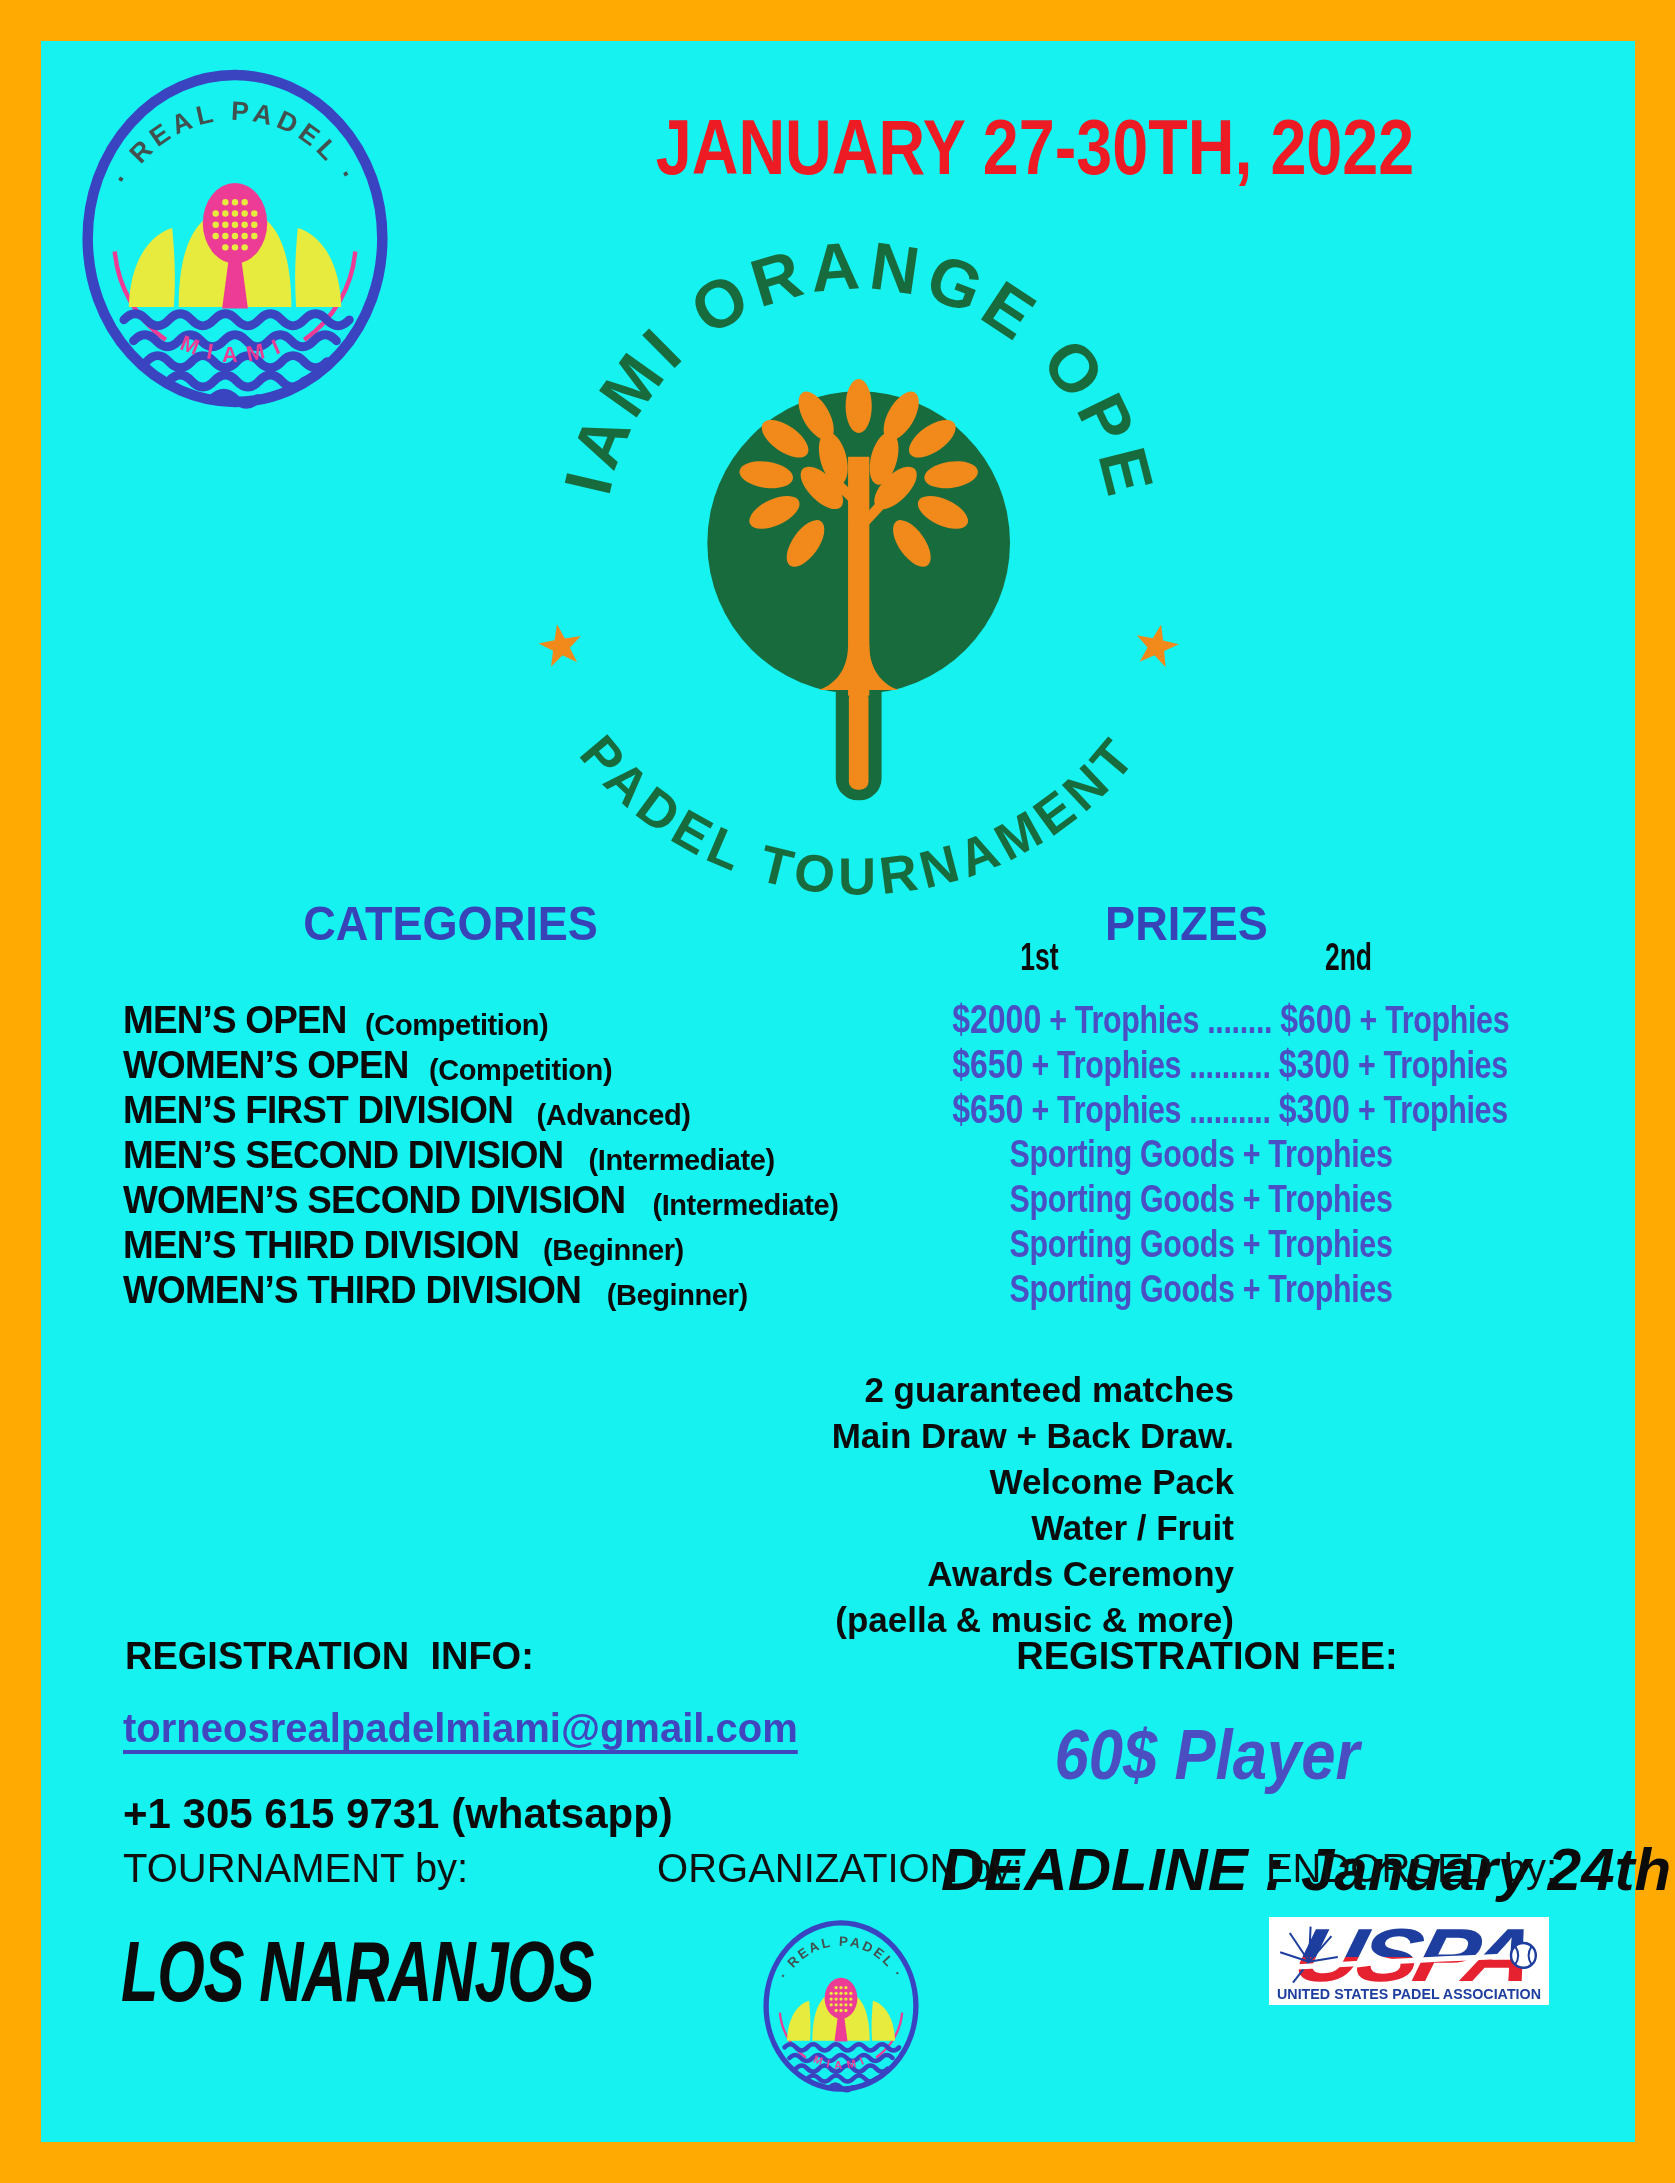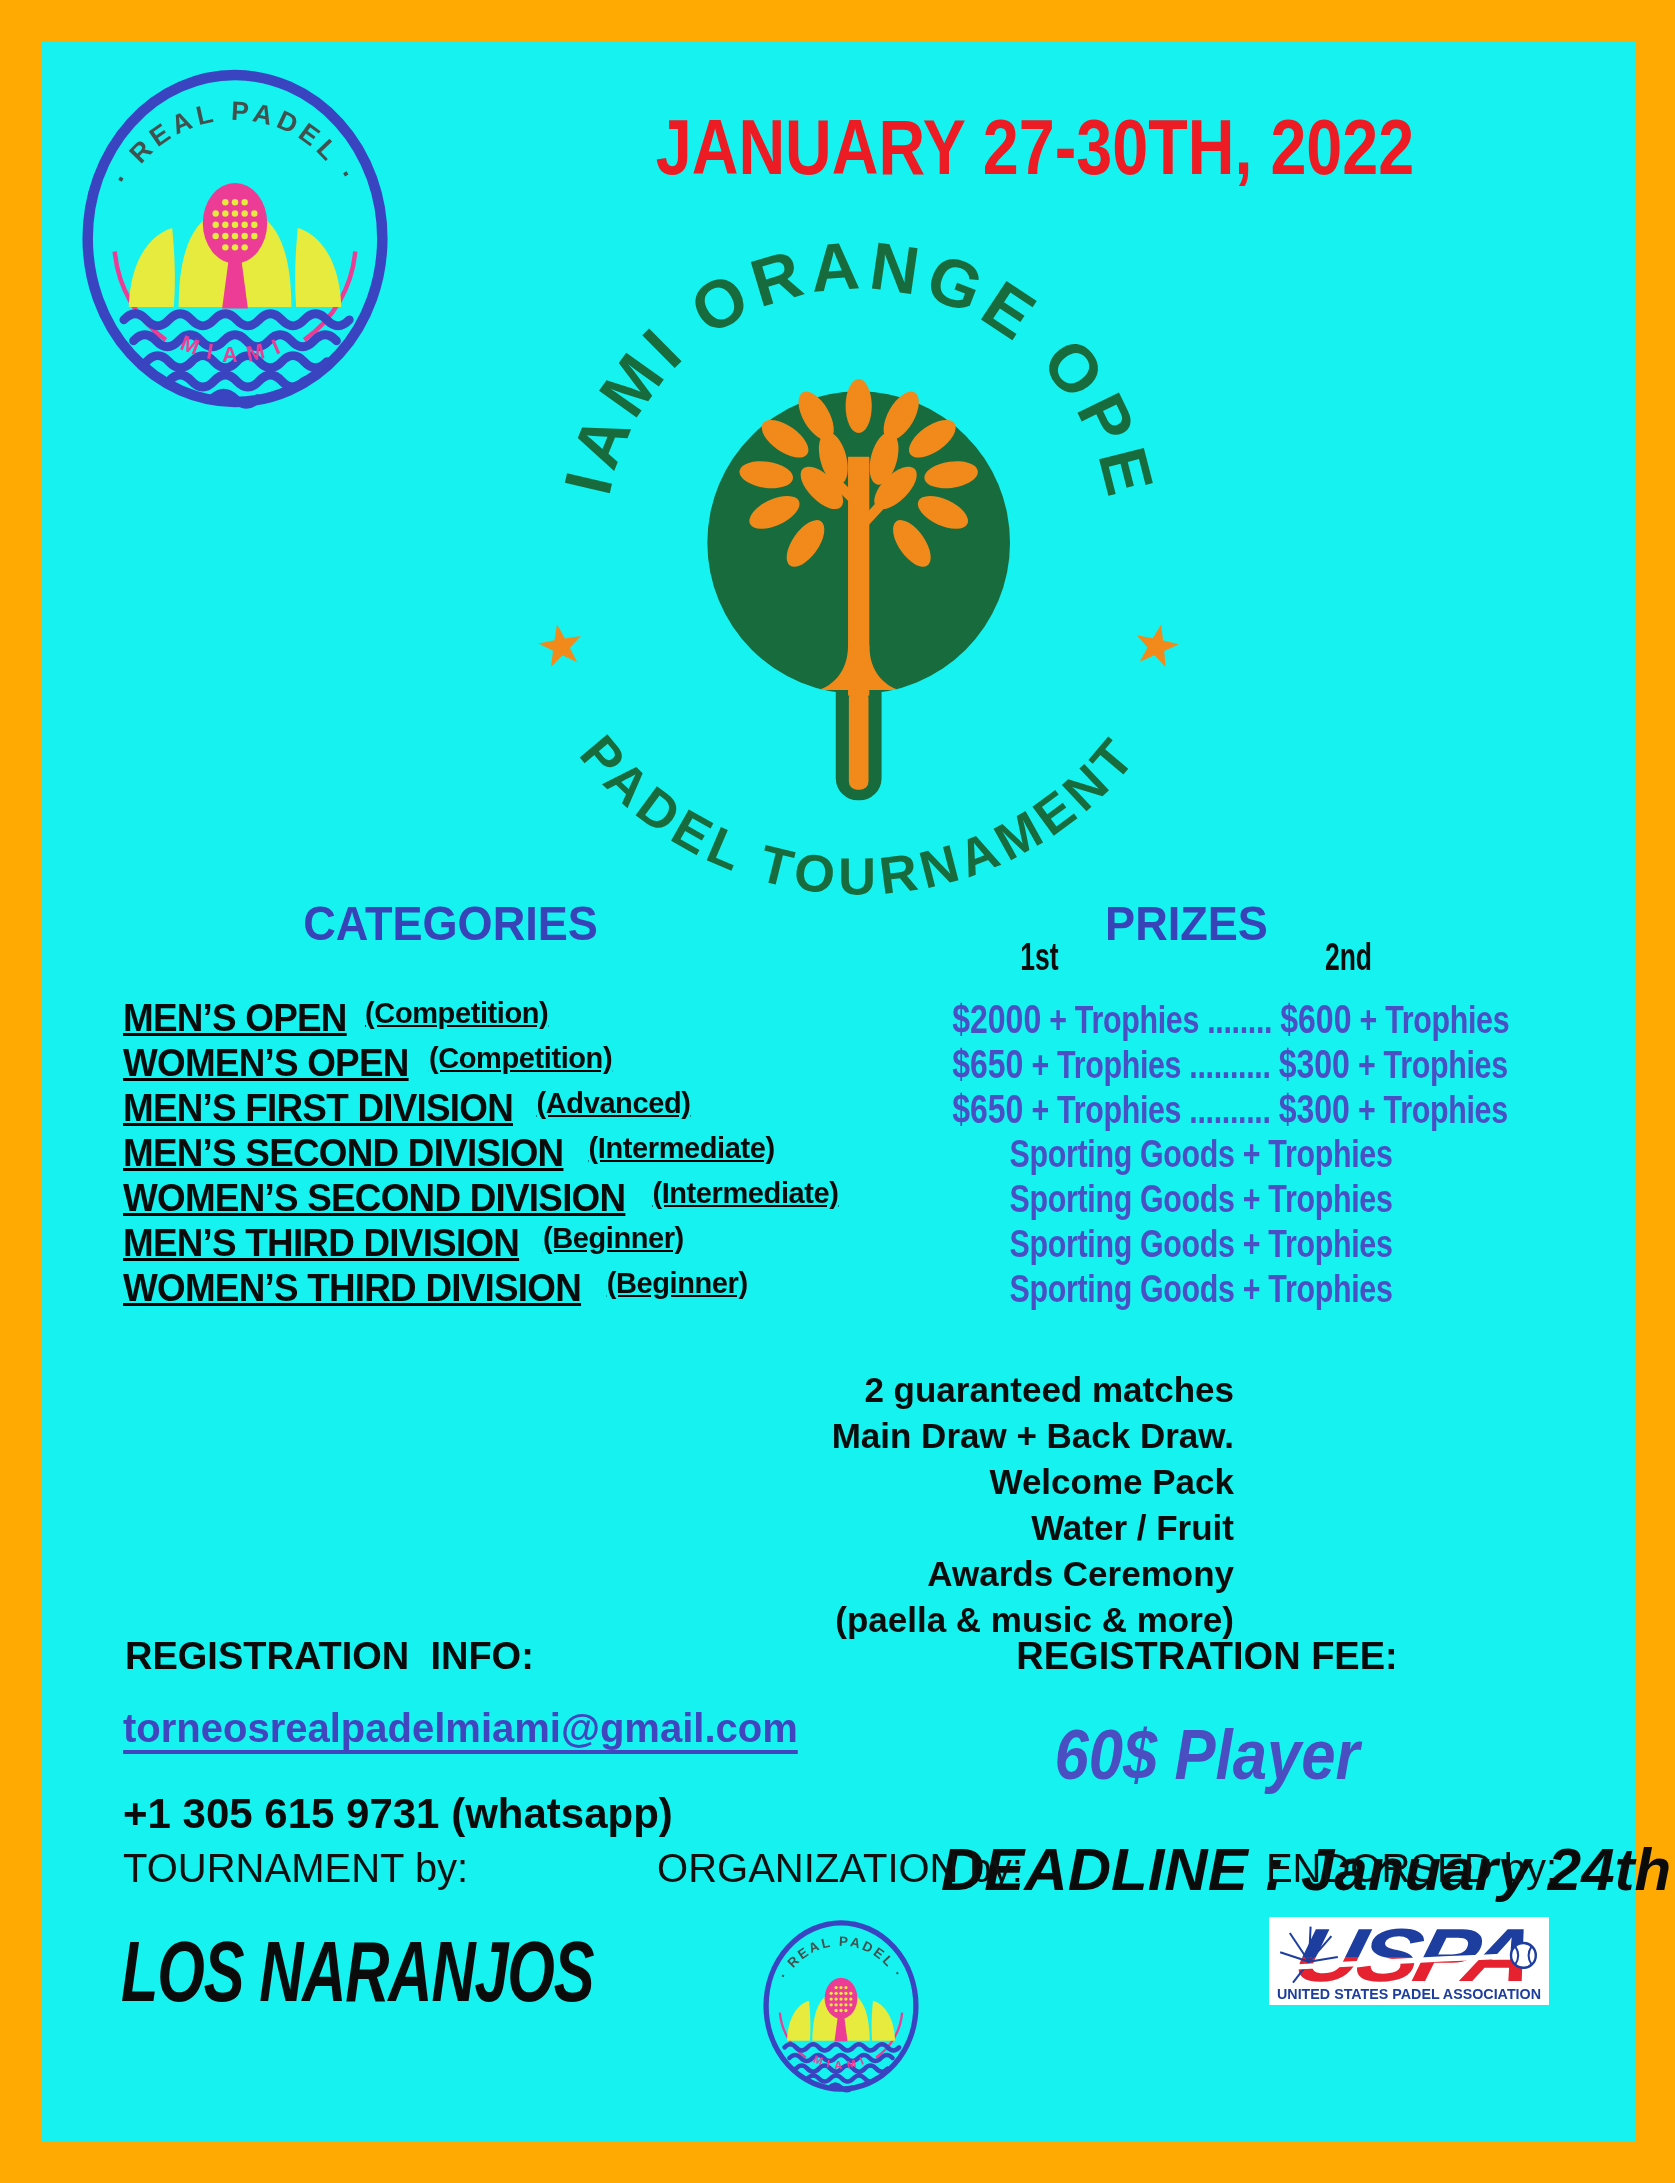--- a/index.html
+++ b/index.html
@@ -9,21 +9,21 @@
   .abs{position:absolute;}
   .center{text-align:center;}
   .title{left:458px;top:103px;width:1154px;text-align:center;color:#ED1C24;
          font-size:77px;font-weight:800;letter-spacing:0px;transform:scaleX(.84);white-space:nowrap;}
   .address{left:123px;top:440px;color:#101315;font-size:34px;font-weight:600;line-height:41px;}
   .sec-heading{width:491px;text-align:center;color:#3843B8;font-size:49px;font-weight:800;
                transform:scaleX(.92);white-space:nowrap;}
   .col-label{width:115px;text-align:center;color:#0D0D0D;font-size:39px;font-weight:600;
              transform:scaleX(.68);}
   .cat-list{left:123px;top:997px;}
-  .cat-row{height:45px;display:flex;align-items:flex-start;white-space:nowrap;text-decoration:underline;}
+  .cat-row{height:45px;display:flex;align-items:flex-end;white-space:nowrap;}
   .cat-name{color:#0B0B0B;font-size:38px;font-weight:800;letter-spacing:-0.8px;transform:scaleX(.97);transform-origin:left center;}
   .cat-level{color:#0B0B0B;font-size:29px;font-weight:700;margin-left:11.5px;letter-spacing:-0.4px;}
   .prize-list{left:890px;top:997px;width:622px;}
   .prow{height:45px;line-height:45px;text-align:center;white-space:nowrap;
         transform:scaleX(.8);transform-origin:center;color:#4B4FC4;}
   .amt{font-size:40px;font-weight:800;}
   .ptxt{font-size:38px;font-weight:600;letter-spacing:-0.4px;}
   .benefits{left:489px;top:1367px;width:745px;text-align:right;color:#0C0C0C;
             font-size:35px;font-weight:700;line-height:46px;}
   .reg-heading{color:#0B0B0B;font-size:38px;font-weight:800;white-space:pre-wrap;}

